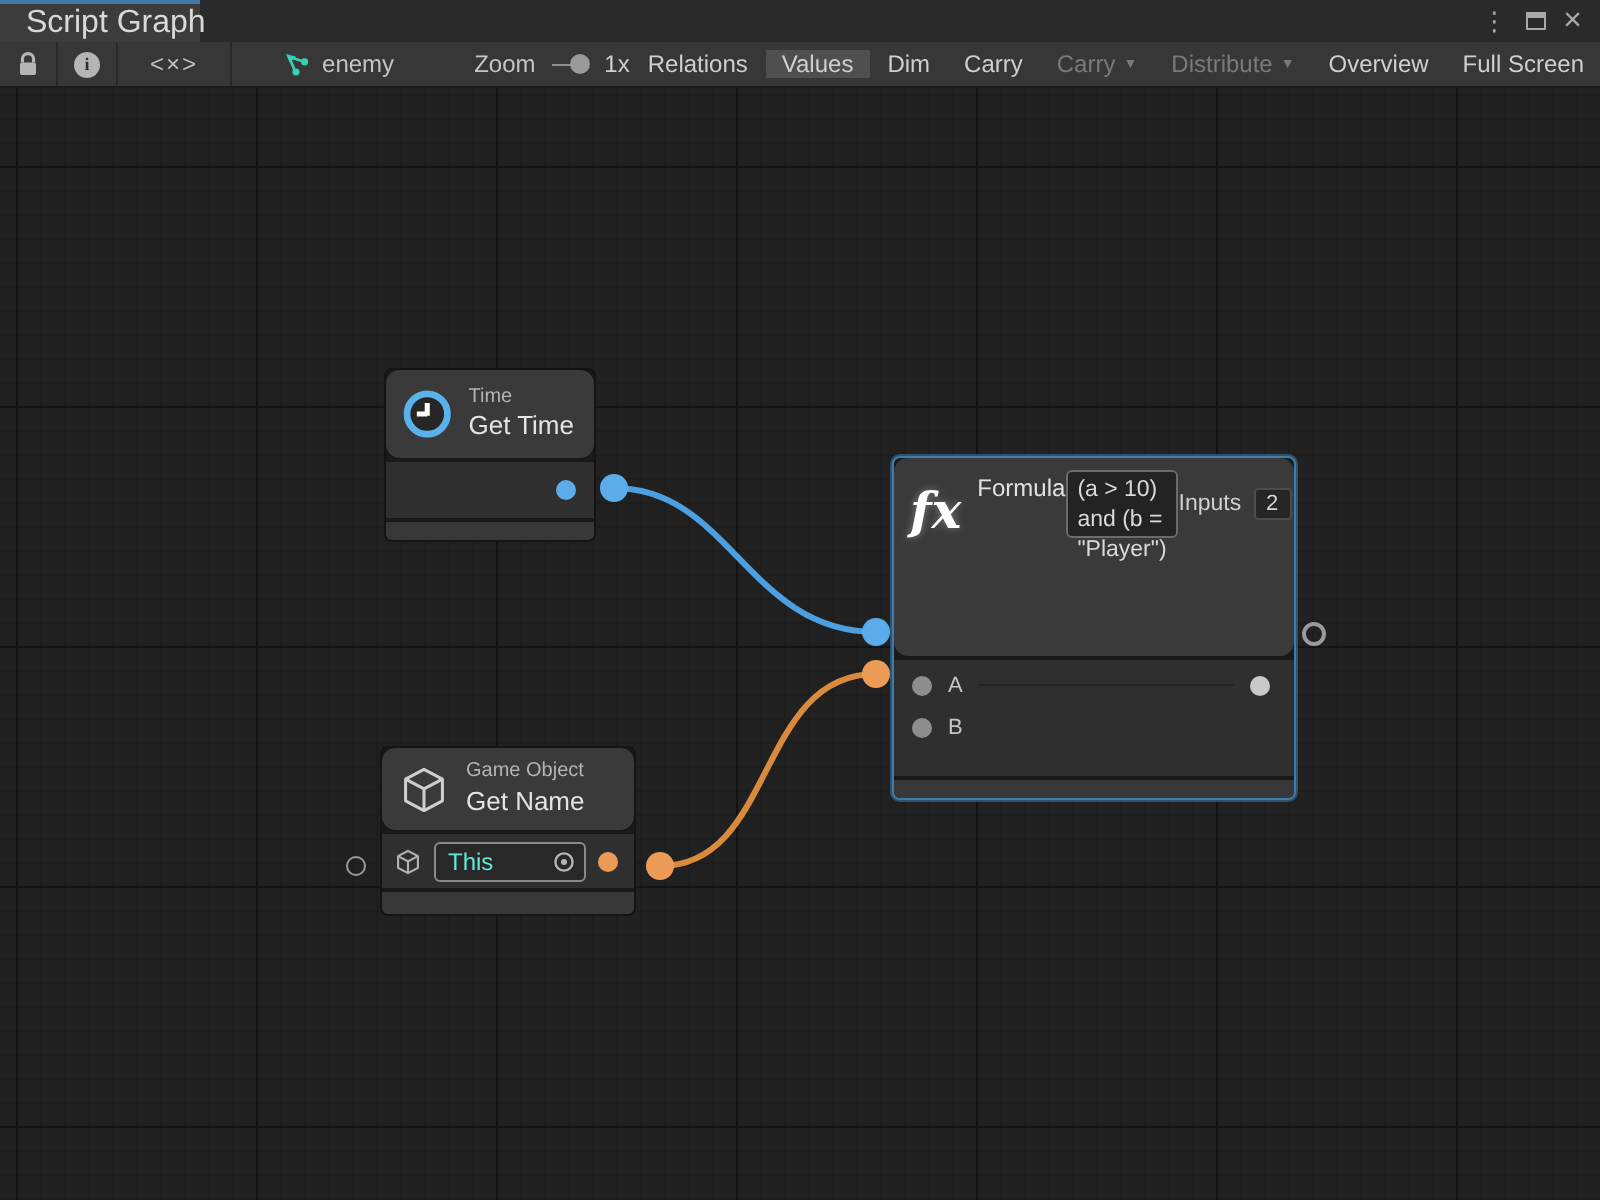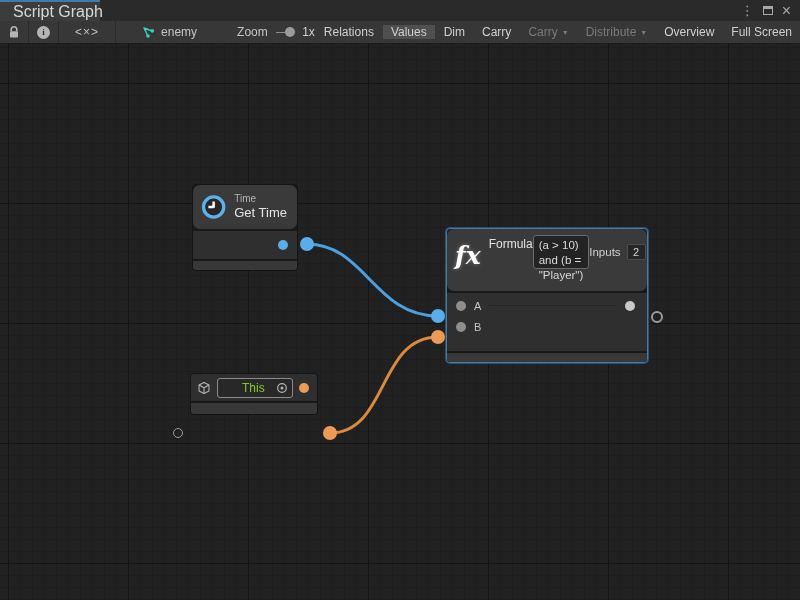--- a/index.html
+++ b/index.html
@@ -64,40 +64,40 @@
   .ring { position:absolute; border-radius:50%; background:transparent; }
 
   
   .node-time { left:192px; top:140px; width:106px; }
   .node-time .node-header { height:44px; }
   .node-time .node-body { height:28px; display:flex; align-items:center; justify-content:flex-end; padding-right:9px; }
   .node-time .node-footer { height:9px; }
 
   
   .node-formula { left:446px; top:184px; width:202px; }
-  .node-formula .node-header { height:62px; align-items:flex-start; padding:6px 8px; }
+  .node-formula .node-header { height:99px; align-items:flex-start; padding:6px 8px; }
   .fx-glyph { font-family:"DejaVu Serif", serif; font-style:italic; font-weight:bold; font-size:25px; color:#ffffff; width:34px; text-align:center; margin-top:6px; text-shadow:0 0 4px rgba(255,255,255,.35); }
   .formula-col { flex:1; display:flex; flex-direction:row; }
   .formula-title { font-size:12px; color:#e2e2e2; margin:2px 0 3px 0; }
   .formula-field { background:#232323; border:1px solid #6b6b6b; border-radius:3px; padding:2px 5px; font-size:11.5px; color:#d9d9d9; line-height:1.3; white-space:pre-wrap; height:34px; }
   .inputs-row { display:flex; align-items:center; gap:6px; margin-top:0; }
   .inputs-label { font-size:11.5px; color:#cfcfcf; }
   .inputs-box { min-width:19px; height:16px; background:#262626; border:1px solid #4c4c4c; border-radius:2px; color:#d5d5d5; font-size:11px; text-align:center; line-height:15px; padding:0 3px; }
   .node-formula .node-body { height:58px; padding-top:2px; }
   .port-row { height:21px; display:flex; align-items:center; gap:8px; padding:0 12px 0 9px; }
   .port-label { font-size:11px; color:#c5c5c5; }
   .relation-line { flex:1; height:1px; background:#242424; }
 
   
   .node-go { left:190px; top:329px; width:128px; }
   .node-go .node-header { height:41px; }
   .node-go .node-body { height:27px; display:flex; align-items:center; gap:6px; padding:0 8px 0 6px; }
   .node-go .node-footer { height:11px; }
   .obj-field { flex:1; height:20px; background:#282828; border:1px solid #8a8a8a; border-radius:3px; display:flex; align-items:center; padding:0 4px 0 6px; gap:4px; }
-  .obj-field-text { flex:1; font-size:12px; color:#84cc16;margin-left:18px; }
+  .obj-field-text { flex:1; font-size:12px; color:#5eead4; }
 </style>
 </head>
 <body>
 
 <div class="window">
 
   <div class="tabbar">
     <div class="tab">
       <svg width="12" height="11" viewBox="0 0 12 11">
         <rect x="4" y="0.5" width="4" height="3.5" fill="#b5b5b5"></rect>
@@ -233,20 +233,30 @@
         </div>
         <div class="port-row">
           <span class="port-dot dot-gray"></span>
           <span class="port-label">B</span>
         </div>
       </div>
       <div class="node-footer" style="height:9px;"></div>
     </div>
 
     <div class="node node-go">
+      <div class="node-header">
+        <svg width="26" height="26" viewBox="0 0 24 24" fill="none" stroke="#cfcfcf" stroke-width="1.4" stroke-linejoin="round">
+          <path d="M12 2.5 L20.5 7 V17 L12 21.5 L3.5 17 V7 Z"></path>
+          <path d="M3.5 7 L12 11.5 L20.5 7 M12 11.5 V21.5"></path>
+        </svg>
+        <div class="hdr-texts">
+          <span class="node-category">Game Object</span>
+          <span class="node-title">Get Name</span>
+        </div>
+      </div>
       <div class="node-body">
         <svg width="14" height="14" viewBox="0 0 24 24" fill="none" stroke="#b5b5b5" stroke-width="1.8" stroke-linejoin="round">
           <path d="M12 2.5 L20.5 7 V17 L12 21.5 L3.5 17 V7 Z"></path>
           <path d="M3.5 7 L12 11.5 L20.5 7 M12 11.5 V21.5"></path>
         </svg>
         <div class="obj-field">
           <span class="obj-field-text">This</span>
           <svg width="12" height="12" viewBox="0 0 12 12">
             <circle cx="6" cy="6" r="4.3" fill="none" stroke="#b5b5b5" stroke-width="1.2"></circle>
             <circle cx="6" cy="6" r="1.5" fill="#b5b5b5"></circle>

